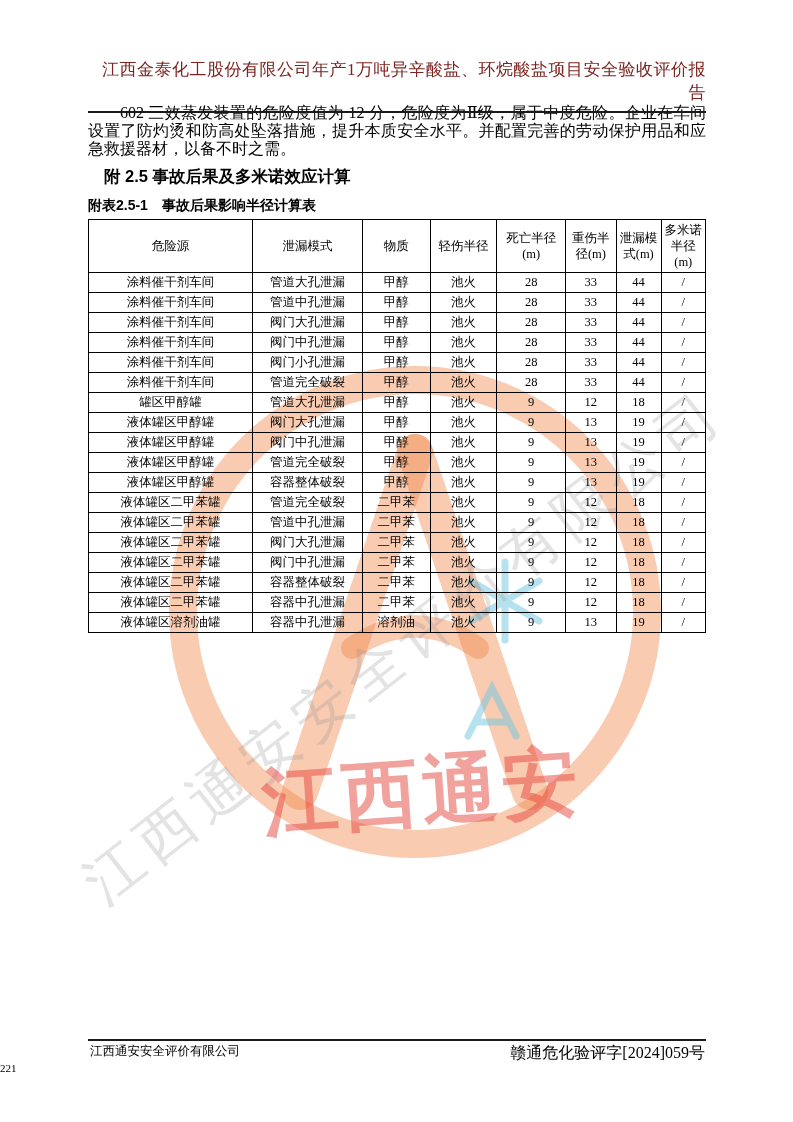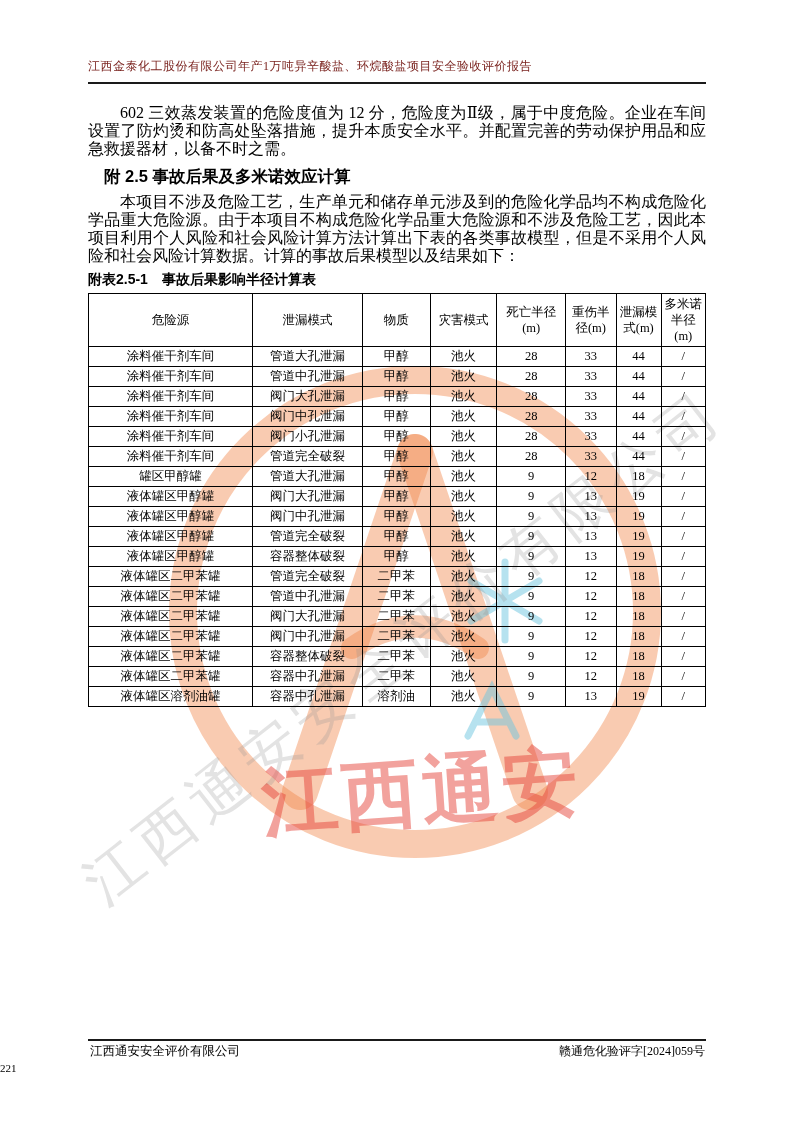--- a/index.html
+++ b/index.html
@@ -9,22 +9,22 @@
     margin:0 auto;
     background:#ffffff;
     outline:1px solid #bdbdbd;
     overflow:hidden;
     font-family:"Liberation Serif","DejaVu Serif",serif;
     color:#000;
   }
   
   .doc-header{
     position:absolute;top:58px;left:88px;width:618px;
-    text-align:left;
-    font-size:12px;
+    text-align:right;
+    font-size:17px;
     letter-spacing:.5px;
     color:#7b2420;
     padding-bottom:7px;
     border-bottom:2px solid #1a1a1a;
     z-index:3;
   }
   
   .content{
     position:absolute;top:104px;left:88px;width:618px;z-index:2;
   }
@@ -77,21 +77,21 @@
   }
   
   .footer-rule{
     position:absolute;left:88px;width:618px;top:1039px;
     border-top:2px solid #1a1a1a;height:0;z-index:3;
   }
   .footer-left{
     position:absolute;left:90px;top:1043px;font-size:12.5px;z-index:3;
   }
   .footer-right{
-    position:absolute;right:88px;top:1043px;font-size:12px;z-index:3;
+    position:absolute;right:88px;top:1043px;font-size:16px;z-index:3;
   }
   .page-number{
     position:absolute;left:0;width:100%;top:1062px;
     text-align:left;font-size:11px;z-index:3;
   }
   
   .wm-svg{position:absolute;left:0;top:0;z-index:1;pointer-events:none;}
   .wm-gray{
     position:absolute;left:92px;top:852px;
     transform:rotate(-38deg);
@@ -133,40 +133,39 @@
     </g>
   </svg>
 
   <div class="wm-gray">江西通安安全评价有限公司</div>
 
   <div class="doc-header">江西金泰化工股份有限公司年产1万吨异辛酸盐、环烷酸盐项目安全验收评价报告</div>
 
   <div class="content">
     <p class="body-par">602 三效蒸发装置的危险度值为 12 分，危险度为Ⅱ级，属于中度危险。企业在车间设置了防灼烫和防高处坠落措施，提升本质安全水平。并配置完善的劳动保护用品和应急救援器材，以备不时之需。</p>
     <h2 class="section-heading">附 2.5 事故后果及多米诺效应计算</h2>
-    <p class="body-par">本项目不涉及危险工艺，生产单元和储存单元涉及到的危险化学品均不构成危险化学品重大危险源。由于本项目不构成危险化学品重大危险源和不涉及危险工艺，因此本项目利用个人风险和社会风险计算方法计算出下表的各类事故模型，但是不采用个人风险和社会风险计算数据。计算的事故后果模型以及结果如下：</p>
     <div class="table-caption">附表2.5-1　事故后果影响半径计算表</div>
 
     <table class="results">
       <colgroup>
         <col style="width:26.6%">
           <col style="width:17.8%">
           <col style="width:11.0%">
         <col style="width:10.8%">
           <col style="width:11.1%">
           <col style="width:8.2%">
         <col style="width:7.3%">
           <col style="width:7.2%">
       </colgroup>
       <thead>
         <tr>
             <th>危险源</th>
             <th>泄漏模式</th>
             <th>物质</th>
-            <th>灾害模式</th>
+            <th>轻伤半径</th>
             <th>死亡半径(m)</th>
             <th>重伤半径(m)</th>
             <th>泄漏模式(m)</th>
             <th>多米诺半径(m)</th>
           </tr>
       </thead>
       <tbody>
           <tr>
             <td>涂料催干剂车间</td>
             <td>管道大孔泄漏</td>

